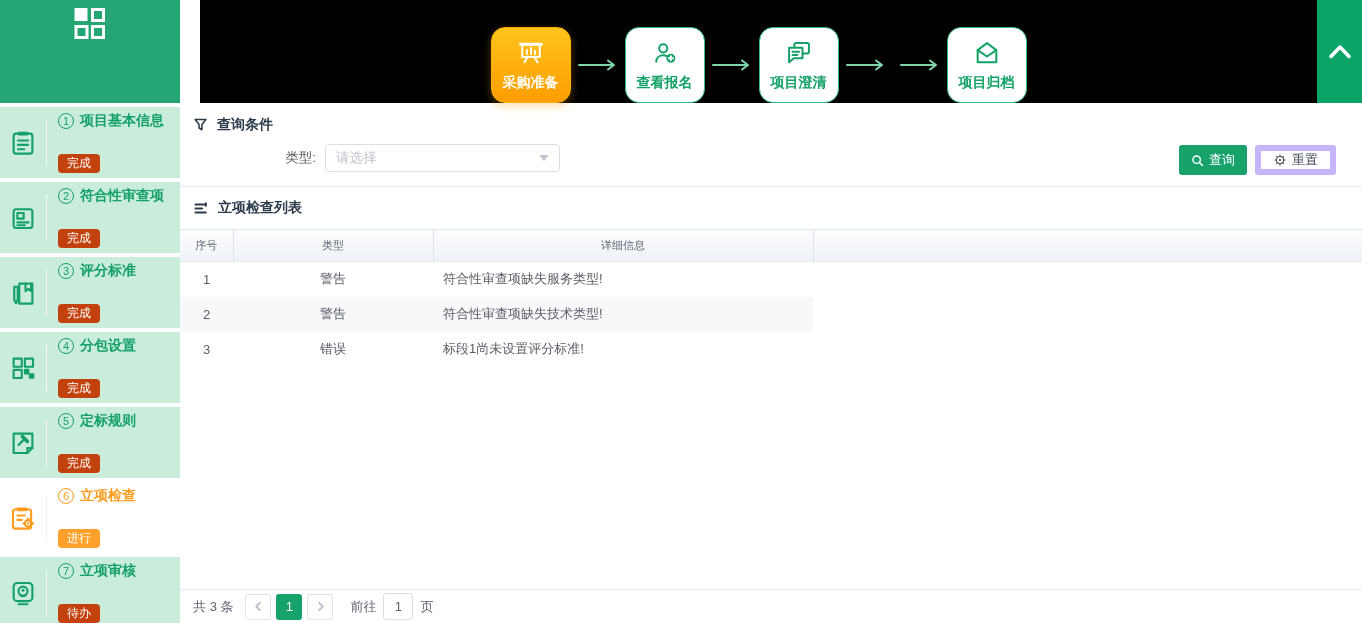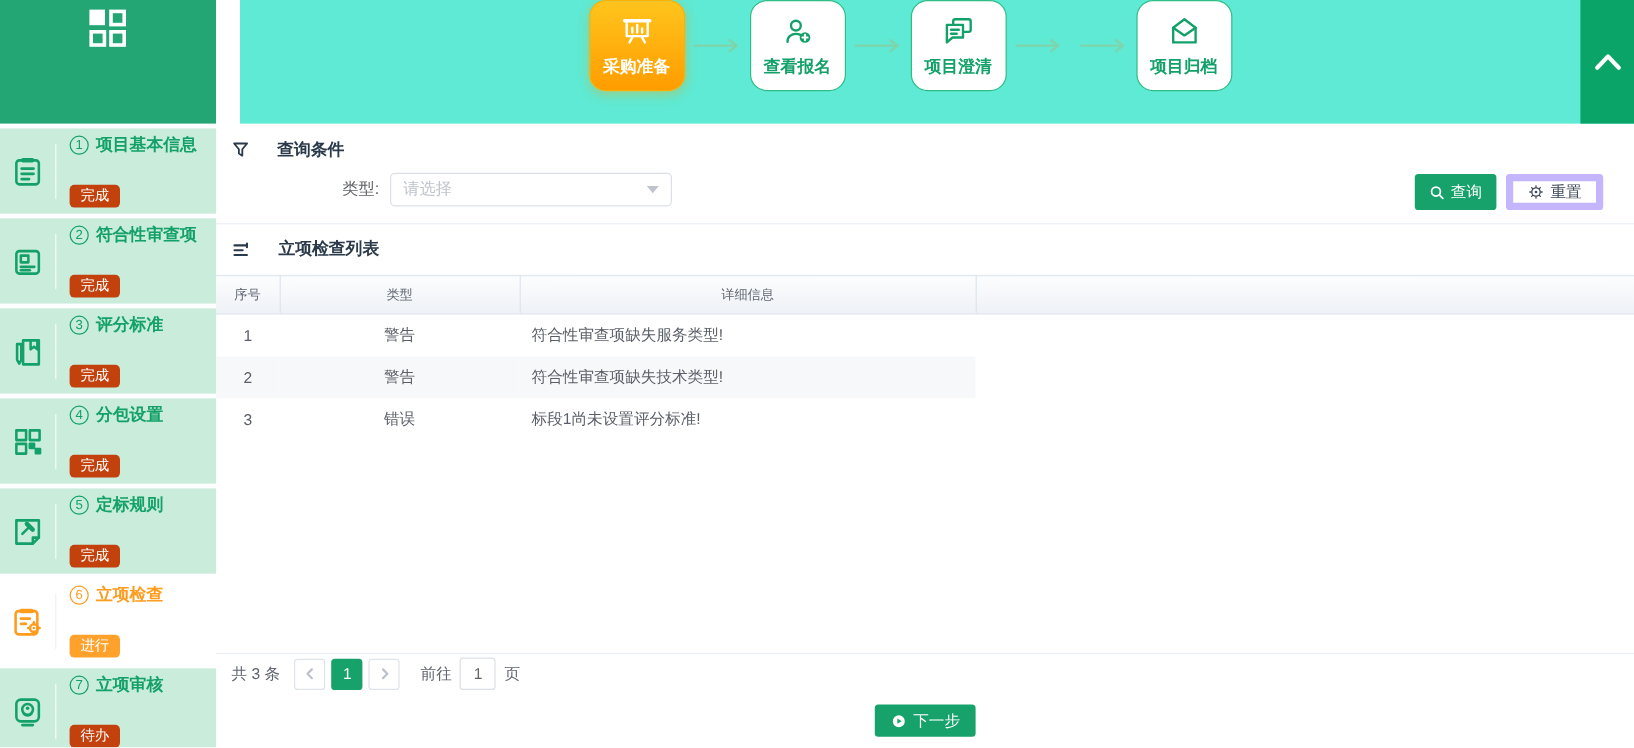--- a/index.html
+++ b/index.html
@@ -27,32 +27,32 @@
   .item-top { display:flex; align-items:center; gap:6px; color:#14a169; font-weight:600; font-size:14px; white-space:nowrap; }
   .side-item.active .item-top { color:#ff9c1e; }
   .num-circle { width:16px; height:16px; border:1px solid currentColor; border-radius:50%; font-size:11px; font-weight:400; display:inline-flex; align-items:center; justify-content:center; flex:0 0 16px; }
   .badge { display:inline-block; margin-top:6px; font-size:12px; color:#fff; background:#c2410c; border-radius:4px; padding:3px 9px; line-height:13px; }
   .badge.orange { background:#ffa12a; }
 
   
   .main { flex:1; min-width:0; display:flex; flex-direction:column; }
 
   
-  .topbar { flex:0 0 103px; height:103px; background:#5eead4; position:relative; display:flex; align-items:flex-start;margin-left:20px; }
+  .topbar { flex:0 0 103px; height:103px; background:#000000; position:relative; display:flex; align-items:flex-end;margin-left:20px; }
   .steps { display:flex; align-items:center; margin:0 auto; padding-right:45px; }
   .step-tile { width:80px; height:76px; border-radius:14px; background:#fff; border:1px solid #30bd85; color:#14a169;
                display:flex; flex-direction:column; align-items:center; justify-content:center; gap:7px; cursor:pointer; }
   .step-tile.active { background:linear-gradient(180deg,#ffc41d,#ff9d00); border:1px solid #ffb000; color:#fff; box-shadow:0 3px 9px rgba(255,158,0,.35); }
   .step-label { font-size:14px; font-weight:600; white-space:nowrap; }
   .step-arrow { width:54px; display:flex; justify-content:center; align-items:center; color:#7fd4ab; }
   .collapse-bar { position:absolute; right:0; top:0; width:45px; height:103px; background:#0aa468; display:flex; align-items:center; justify-content:center; cursor:pointer; }
 
   
   .content { flex:1; min-height:0; background:#fff; display:flex; flex-direction:column; }
-  .section-title-row { display:flex; align-items:center; gap:23px; padding:13px 13px 0; color:#2b3a4a; font-size:14px; font-weight:700; }
+  .section-title-row { display:flex; align-items:center; gap:9px; padding:13px 13px 0; color:#2b3a4a; font-size:14px; font-weight:700; }
   .query-form-row { display:flex; align-items:center; margin-top:10px; padding-bottom:14px; position:relative; }
   .form-label { width:145px; text-align:right; font-size:13.5px; color:#606266; padding-right:9px; }
   .select-box { width:235px; height:28px; border:1px solid #dcdfe6; border-radius:4px; background:#fff; display:flex; align-items:center; justify-content:space-between; padding:0 10px; cursor:pointer; }
   .select-placeholder { color:#bfc4cc; font-size:13.5px; }
   .caret-down { width:0; height:0; border-left:5.5px solid transparent; border-right:5.5px solid transparent; border-top:6.5px solid #c0c4cc; }
   .query-buttons { position:absolute; right:26px; top:1px; display:flex; gap:8px; }
   .btn { height:30px; border-radius:3px; font-size:13px; display:inline-flex; align-items:center; justify-content:center; gap:5px; cursor:pointer; padding:0 12px; border:none; font-family:inherit; }
   .btn-green { background:#16a26a; color:#fff; }
   .btn-plain { background:#fff; border:6px solid #c4b5fd; color:#3d4756; }
 
@@ -464,27 +464,16 @@
             </span>
           </span>
         </span>
         <span class="goto-group">
           <span>前往</span>
           <input class="goto-input" value="1" style="">
           <span>页</span>
         </span>
       </div>
 
-      <div class="footer-row">
-        <button class="btn btn-green btn-next">
-          <span>
-            <svg width="14" height="14" viewBox="0 0 24 24">
-              <circle cx="12" cy="12" r="8.5" fill="#fff"></circle>
-              <path d="M10 8.2 L16 12 L10 15.8 Z" fill="#16a26a"></path>
-            </svg>
-          </span>
-          <span>下一步</span>
-        </button>
-      </div>
 
     </div>
   </div>
 </div>
 
 </body></html>

